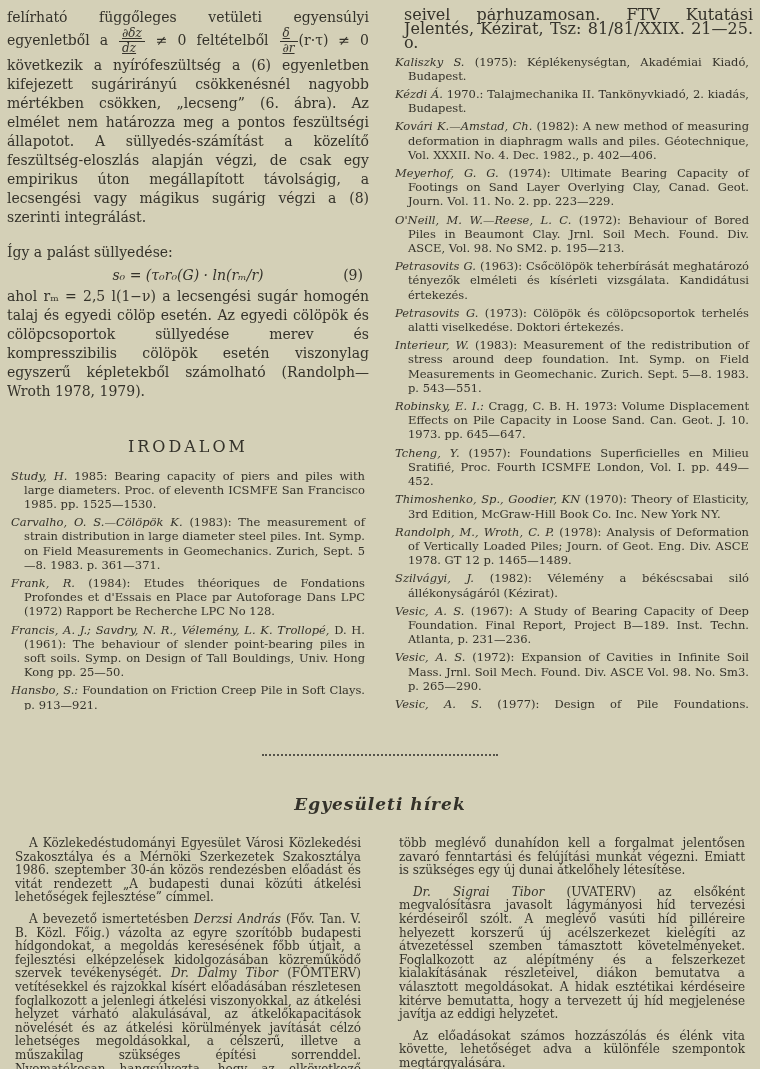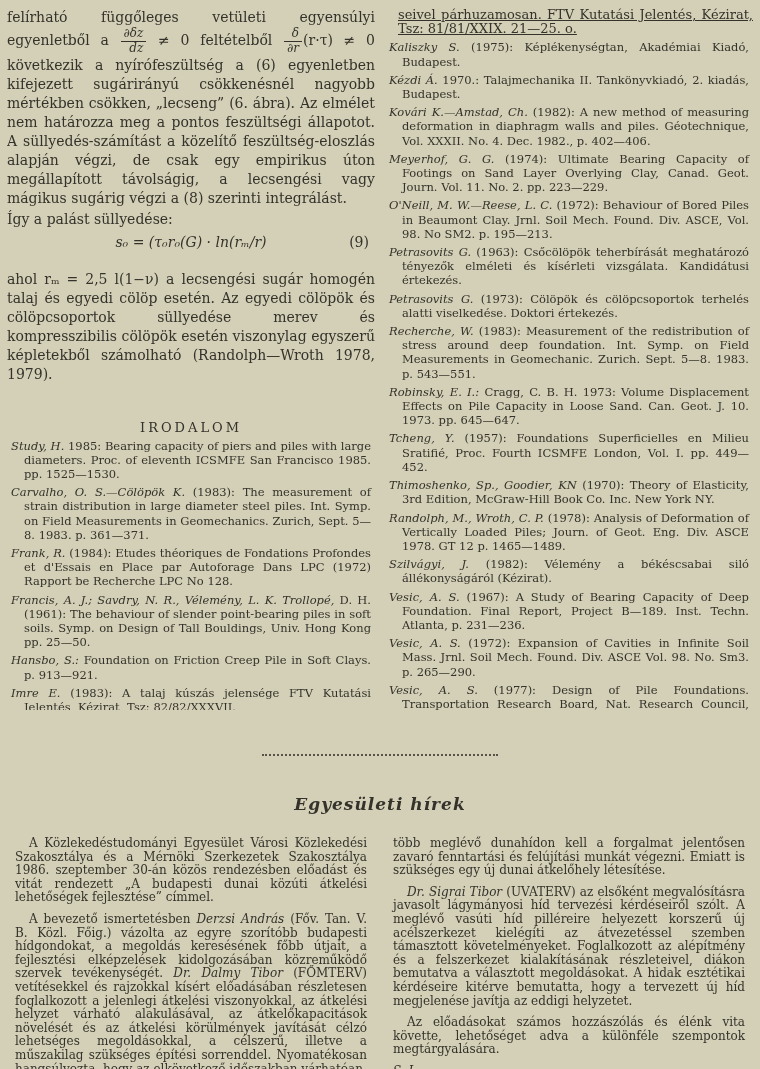--- a/index.html
+++ b/index.html
@@ -4,48 +4,48 @@
 <style>
   html,body{margin:0;padding:0;}
   body{
     width:760px;height:1069px;overflow:hidden;
     background:#d4d0b7;
     color:#34322a;
     font-family:"DejaVu Serif","Liberation Serif",serif;
     -webkit-font-smoothing:antialiased;
   }
   .page{box-sizing:border-box;width:760px;height:1069px;padding:8px 7px 0 7px;}
-  .two-col{display:flex;gap:10px;}
+  .two-col{display:flex;gap:22px;}
   .col{flex:1 1 0;min-width:0;}
 
   
   .top-section{height:702px;overflow:hidden;}
   .body-text{
     margin:0;font-size:14px;line-height:19px;text-align:justify;
   }
   .lead-in{margin-top:0;}
-  .palast{margin-top:2px;}
-  .formula-row{position:relative;text-align:center;margin:5px 0 20px 0;font-size:14px;}
+  .palast{margin-top:16px;}
+  .formula-row{position:relative;text-align:center;margin:5px 0 4px 0;font-size:14px;}
   .formula-row .formula{font-style:italic;}
   .formula-row .eq-num{position:absolute;right:6px;top:0;font-style:normal;}
   .frac{
-    display:inline-block;vertical-align:middle;text-align:right;
-    font-size:12px;line-height:1.15;font-style:italic;margin:0 1px;
+    display:inline-block;vertical-align:middle;text-align:left;
+    font-size:12px;line-height:1.15;font-style:italic;margin:0 1px;text-decoration:underline;
   }
   .frac .num{display:block;border-bottom:1px solid #34322a;padding:0 3px;}
   .frac .den{display:block;padding:0 3px;}
 
   .irodalom-heading{
-    margin:36px 0 4px 0;text-align:center;font-weight:normal;
-    font-size:13px;letter-spacing:3px;
+    margin:36px 0 13px 0;text-align:center;font-weight:normal;
+    font-size:16px;letter-spacing:3px;
   }
   .refs{font-size:11.5px;line-height:14.2px;text-align:justify;}
   .refs p{margin:4px;padding-left:13px;text-indent:-13px;}
   .ref-author{font-style:italic;}
-  .ref-cont{margin:0;font-size:13px;line-height:14.2px;text-align:justify;padding-left:13px;text-decoration:underline;}
+  .ref-cont{margin:0;font-size:16px;line-height:14.2px;text-align:justify;padding-left:13px;}
 
   
   .divider{
     border:none;border-top:2px dotted #55534a;
     width:236px;margin:44px auto 0 auto;height:0;
   }
 
   
   .news-heading{
     margin:38px 0 15px 0;text-align:center;
@@ -108,21 +108,21 @@
 
           <p><span class="ref-author">Meyerhof, G. G.</span><span> (1974): Ultimate Bearing Capacity of Footings on Sand Layer Overlying Clay, Canad. Geot. Journ. Vol. 11. No. 2. pp. 223—229.</span></p>
 
 
           <p><span class="ref-author">O'Neill, M. W.—Reese, L. C.</span><span> (1972): Behaviour of Bored Piles in Beaumont Clay. Jrnl. Soil Mech. Found. Div. ASCE, Vol. 98. No SM2. p. 195—213.</span></p>
 
           <p><span class="ref-author">Petrasovits G.</span><span> (1963): Csőcölöpök teherbírását meghatározó tényezők elméleti és kísérleti vizsgálata. Kandidátusi értekezés.</span></p>
 
           <p><span class="ref-author">Petrasovits G.</span><span> (1973): Cölöpök és cölöpcsoportok terhelés alatti viselkedése. Doktori értekezés.</span></p>
 
-          <p><span class="ref-author">Recherche, W.</span><span> (1983): Measurement of the redistribution of stress around deep foundation. Int. Symp. on Field Measurements in Geomechanic. Zurich. Sept. 5—8. 1983. p. 543—551.</span></p>
+          <p><span class="ref-author">Interieur, W.</span><span> (1983): Measurement of the redistribution of stress around deep foundation. Int. Symp. on Field Measurements in Geomechanic. Zurich. Sept. 5—8. 1983. p. 543—551.</span></p>
 
           <p><span class="ref-author">Robinsky, E. I.:</span><span> Cragg, C. B. H. 1973: Volume Displacement Effects on Pile Capacity in Loose Sand. Can. Geot. J. 10. 1973. pp. 645—647.</span></p>
 
           <p><span class="ref-author">Tcheng, Y.</span><span> (1957): Foundations Superficielles en Milieu Sratifié, Proc. Fourth ICSMFE London, Vol. I. pp. 449—452.</span></p>
 
           <p><span class="ref-author">Thimoshenko, Sp., Goodier, KN</span><span> (1970): Theory of Elasticity, 3rd Edition, McGraw-Hill Book Co. Inc. New York NY.</span></p>
 
           <p><span class="ref-author">Randolph, M., Wroth, C. P.</span><span> (1978): Analysis of Deformation of Vertically Loaded Piles; Journ. of Geot. Eng. Div. ASCE 1978. GT 12 p. 1465—1489.</span></p>
 
           <p><span class="ref-author">Szilvágyi, J.</span><span> (1982): Vélemény a békéscsabai siló állékonyságáról (Kézirat).</span></p>

